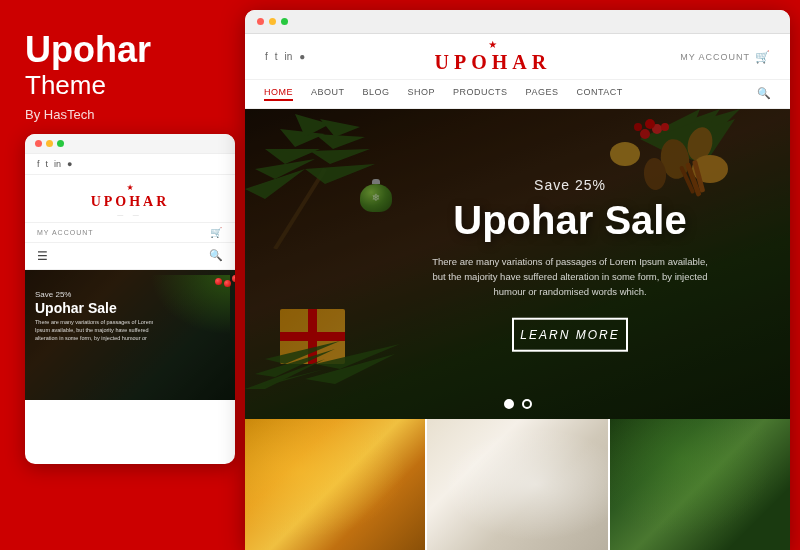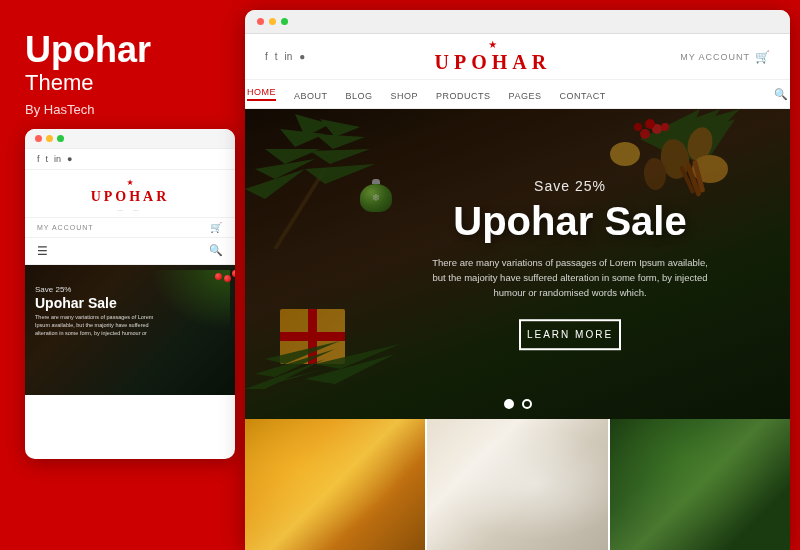--- a/index.html
+++ b/index.html
@@ -24,21 +24,21 @@
     }
 
     .brand-title {
       font-size: 36px;
       font-weight: 900;
       color: white;
       line-height: 1.1;
     }
 
     .brand-subtitle {
-      font-size: 22px;
+      font-size: 26px;
       font-weight: 400;
       color: white;
       line-height: 1.2;
       margin-bottom: 6px;
     }
 
     .brand-by {
       font-size: 13px;
       color: rgba(255,255,255,0.85);
       margin-bottom: 12px;
@@ -234,22 +234,22 @@
     }
 
     .desktop-account-text {
       font-size: 9px;
       color: #888;
       letter-spacing: 1px;
     }
 
     .desktop-nav {
       display: flex;
-      align-items: flex-end;
-      padding: 7px 2px;
+      align-items: flex-start;
+      padding: 7px 19px;
       gap: 18px;
     }
 
     .nav-item {
       font-size: 9px;
       color: #555;
       text-transform: uppercase;
       letter-spacing: 0.5px;
       cursor: pointer;
     }
@@ -319,25 +319,26 @@
       line-height: 1.6;
       max-width: 280px;
       margin: 0 auto 18px;
     }
 
     .hero-btn {
       display: inline-block;
       padding: 8px 6px;
       border: 2px solid white;
       color: white;
-      font-size: 10px;
+      font-size: 12px;
       letter-spacing: 2px;
       text-transform: uppercase;
       cursor: pointer;
       background: transparent;
+      font-style: italic;
     }
 
     
     .slider-dots {
       position: absolute;
       bottom: 10px;
       left: 50%;
       transform: translateX(-50%);
       display: flex;
       gap: 8px;

